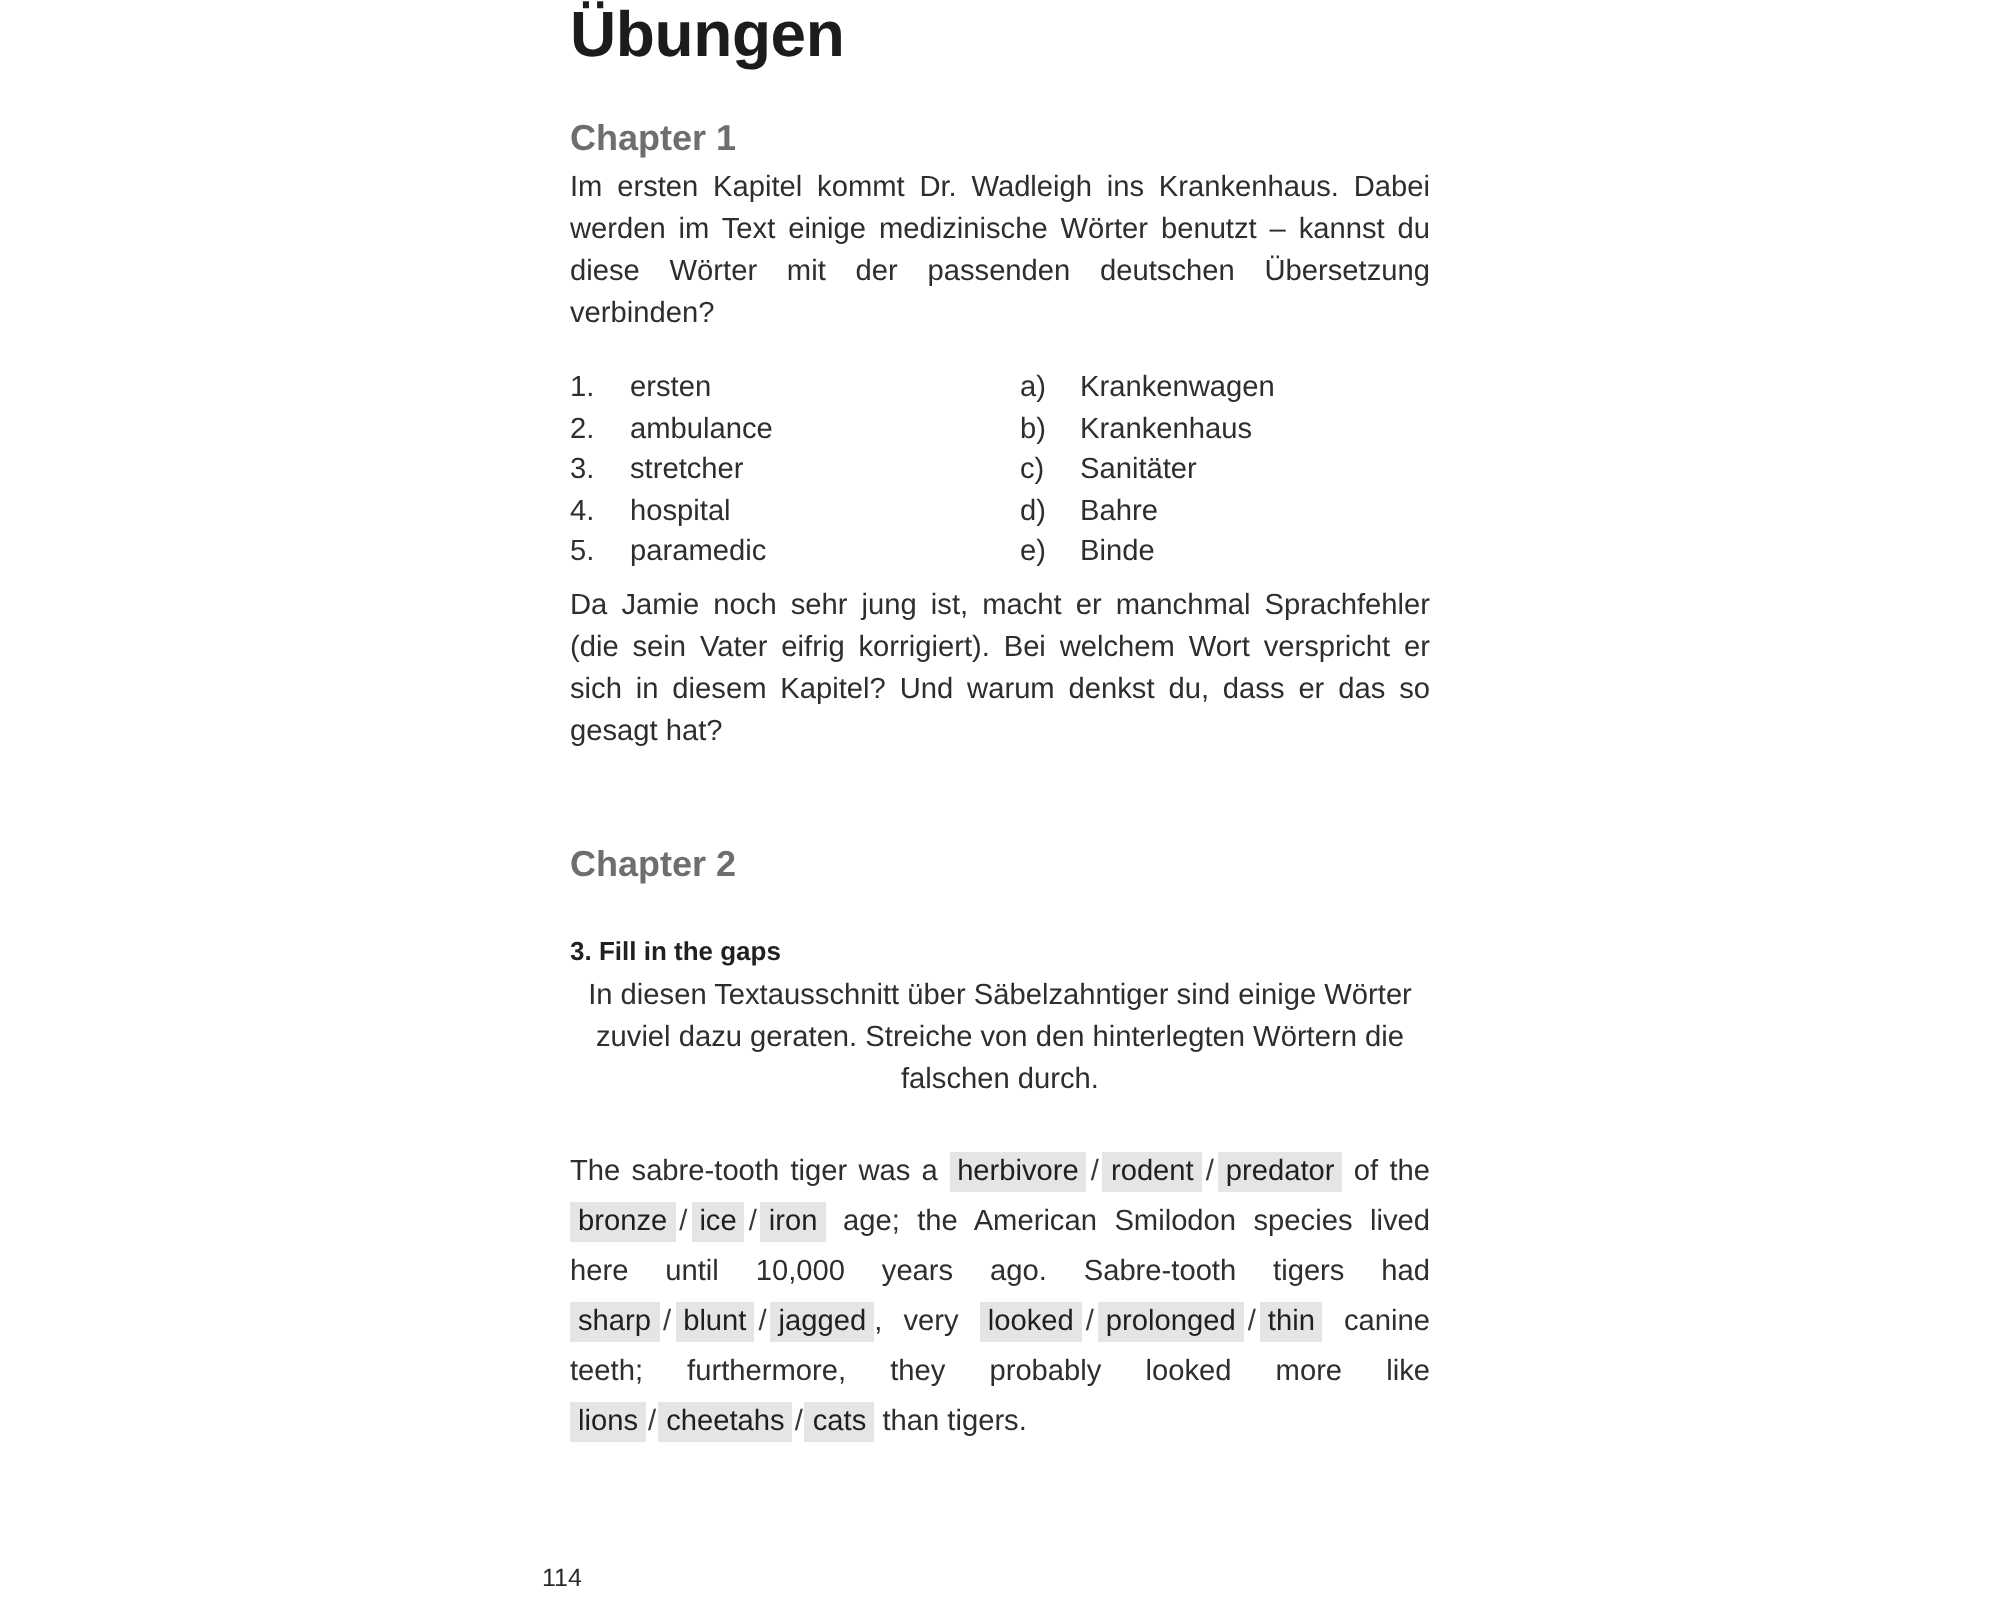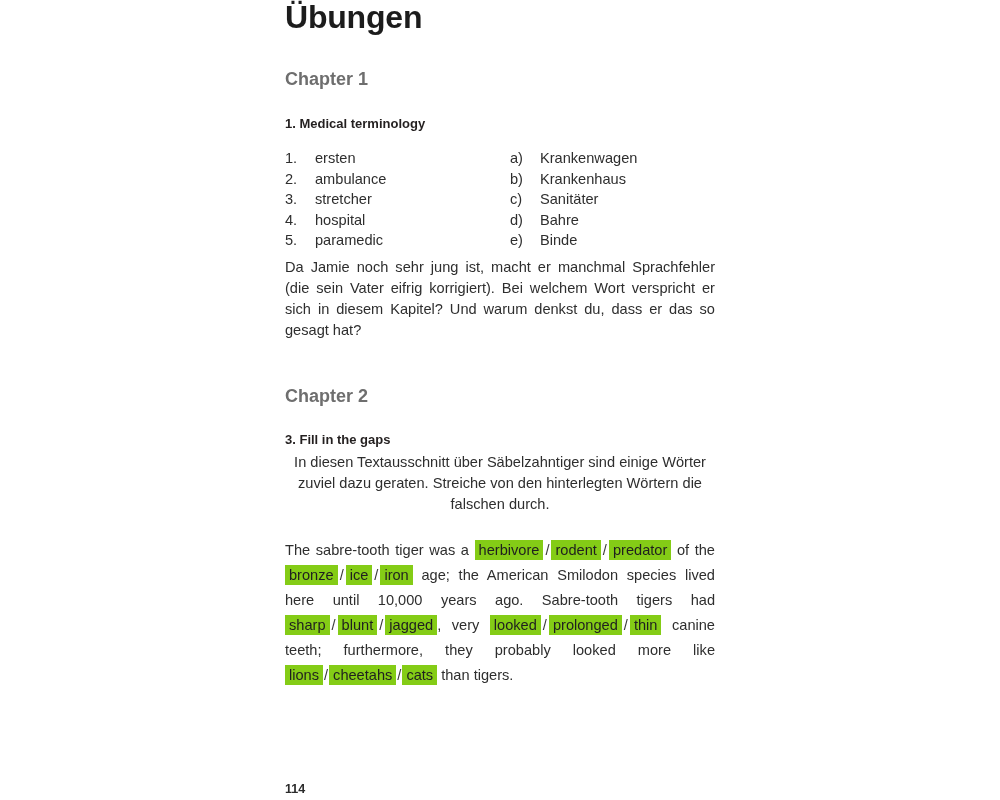--- a/index.html
+++ b/index.html
@@ -40,21 +40,21 @@
     padding-top: 2px;
     line-height: 30px;
   }
   .chapter-heading {
     font-size: 18px;
     font-weight: bold;
     color: #6e6e6e;
     margin: 0;
     line-height: 22px;
   }
-  .chapter-1 { margin-top: 36px; }
+  .chapter-1 { margin-top: 26px; }
   .chapter-2 { margin-top: 44px; }
 
   .exercise-title {
     font-size: 13px;
     font-weight: bold;
     color: #231f1f;
     margin: 0;
     line-height: 16px;
   }
   .ex1-title { margin-top: 26px; }
@@ -103,55 +103,55 @@
 
   
   .choice-text {
     font-size: 14.6px;
     line-height: 25px;
     color: #2e2e2e;
     text-align: justify;
     margin: 23px 0 0 0;
   }
   .hl {
-    background: #84cc16;
+    background: #e5e5e5;
     padding: 2px 4px 2px 4px;
     border-radius: 0;
     color: #1f1f1f;
     box-decoration-break: clone;
     -webkit-box-decoration-break: clone;
   }
   .sep {
     padding: 0 2px;
     color: #3a3a3a;
   }
   .sep-tight { padding: 0 1px; color: #3a3a3a; }
 
   
   .page-number {
     position: absolute;
-    left: 285px;
+    left: 271px;
     top: 782px;
     font-size: 12.5px;
-    font-weight: bold;
+    font-weight: normal;
     color: #2b2b2b;
     line-height: 14px;
   }
 </style>
 </head>
 <body>
 
 <div class="page">
   <div class="column">
 
     <h1 class="doc-title">Übungen</h1>
 
     <h2 class="chapter-heading chapter-1">Chapter 1</h2>
 
-    <h3 class="exercise-title ex1-title">1. Medical terminology</h3>
+    <p class="body-text">Im ersten Kapitel kommt Dr. Wadleigh ins Krankenhaus. Dabei werden im Text einige medizinische Wörter benutzt – kannst du diese Wörter mit der passenden deutschen Übersetzung verbinden?</p>
 
     <div class="match-wrap">
       <div class="match-col left">
         <div class="match-row">
           <span class="match-marker">1.</span>
           <span class="match-word">ersten</span>
         </div>
         <div class="match-row">
           <span class="match-marker">2.</span>
           <span class="match-word">ambulance</span>

